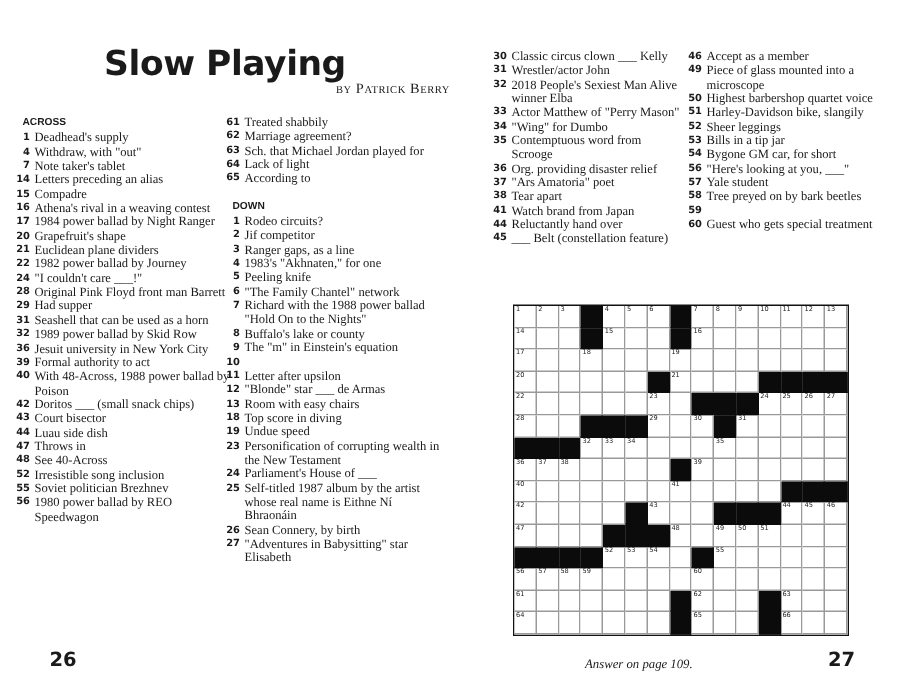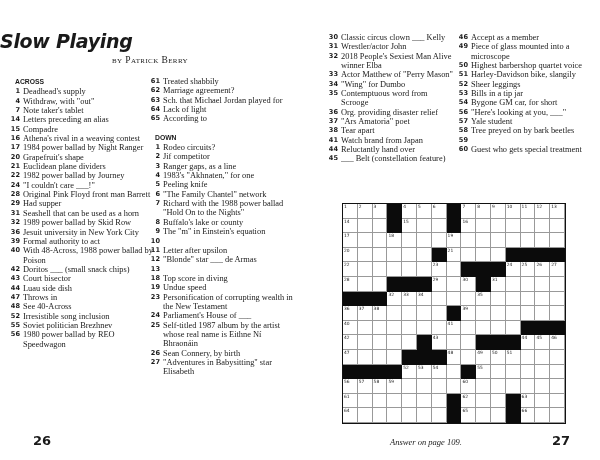--- a/index.html
+++ b/index.html
@@ -1,23 +1,23 @@
 <!DOCTYPE html>
 <html><head>
 <meta charset="utf-8">
 <style>
   html, body { margin:0; padding:0; }
   body { width:600px; height:460px; background:#ffffff; position:relative; overflow:hidden;
          font-family:"Liberation Serif", serif; color:#1a1a1a; }
   .page { position:absolute; top:0; height:460px; }
   .left { left:0; width:300px; }
   .right { left:300px; width:300px; }
-  .title { position:absolute; left:0; width:300px; top:30px; text-align:left;
-           font-family:"DejaVu Sans", sans-serif; font-weight:bold; font-size:19px; letter-spacing:-0.3px;font-style:italic; }
-  .byline { position:absolute; left:0; width:300px; top:55px; text-align:center;
+  .title { position:absolute; left:0; width:300px; top:30px; text-align:center;
+           font-family:"DejaVu Sans", sans-serif; font-weight:bold; font-size:23px; letter-spacing:-0.3px; }
+  .byline { position:absolute; left:0; width:300px; top:55px; text-align:right;
             font-size:9.5px; font-variant:small-caps; letter-spacing:0.4px; }
   .col { position:absolute; font-size:8.4px; line-height:9.35px; }
   .col .head { font-family:Liberation Sans, sans-serif; font-weight:bold; font-size:6.8px; margin-left:11px; margin-bottom:1px; }
   .col .gap { height:9px; }
   .clue { display:flex; }
   .clue .num { width:16px; flex:none; text-align:right; padding-right:3px; font-family:"DejaVu Sans", sans-serif; font-weight:bold; font-size:6.6px; }
   .clue .txt { flex:1; }
   .pnum { position:absolute; top:433px; font-family:"DejaVu Sans", sans-serif; font-weight:bold; font-size:13px; }
   .answer-note { position:absolute; top:437px; left:342px; font-style:italic; font-size:8.5px;margin-left:48px; }
   .grid { position:absolute; left:342px; top:203px; width:224px; height:221px;
@@ -212,20 +212,21 @@
         <div class="clue">
           <span class="num">11</span>
           <span class="txt">Letter after upsilon</span>
         </div>
         <div class="clue">
           <span class="num">12</span>
           <span class="txt">"Blonde" star ___ de Armas</span>
         </div>
         <div class="clue">
           <span class="num">13</span>
+          <span class="txt">Room with easy chairs</span>
         </div>
         <div class="clue">
           <span class="num">18</span>
           <span class="txt">Top score in diving</span>
         </div>
         <div class="clue">
           <span class="num">19</span>
           <span class="txt">Undue speed</span>
         </div>
         <div class="clue">

